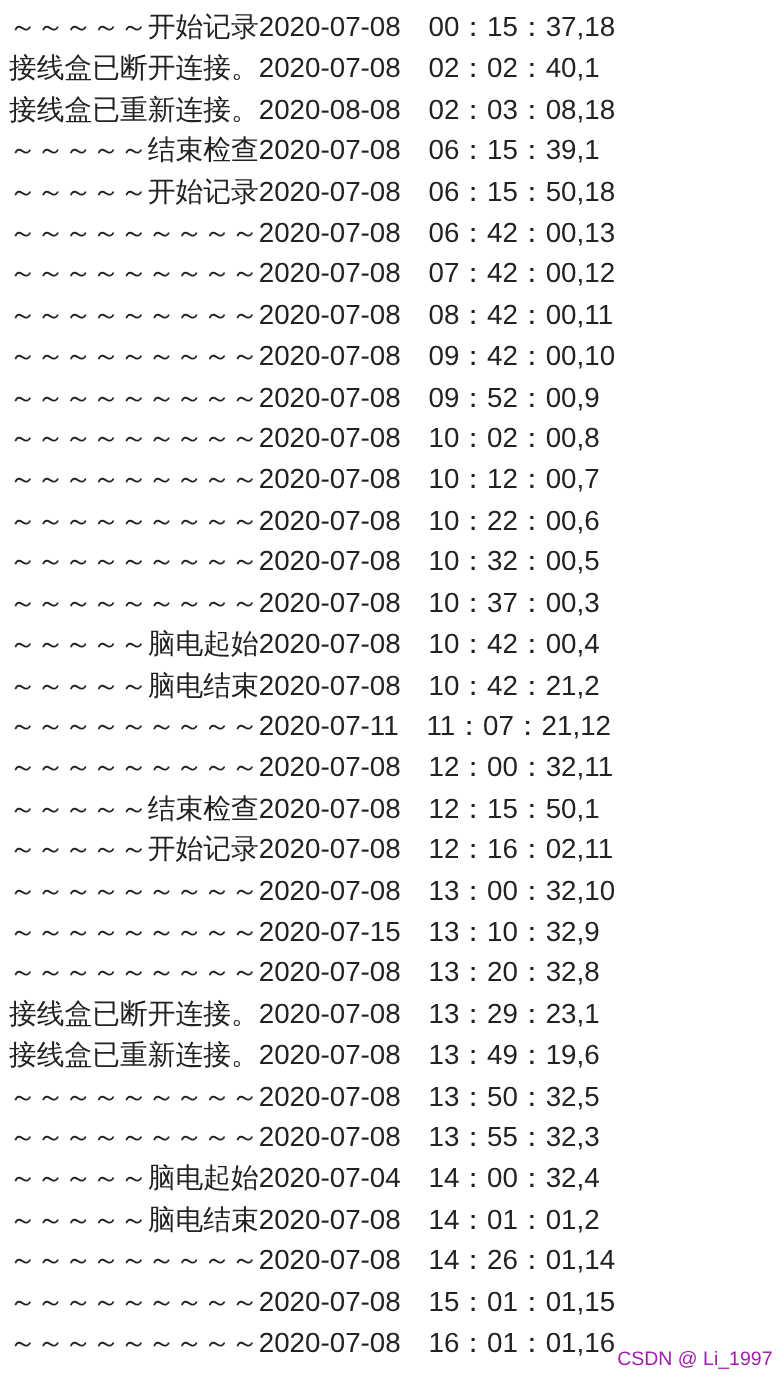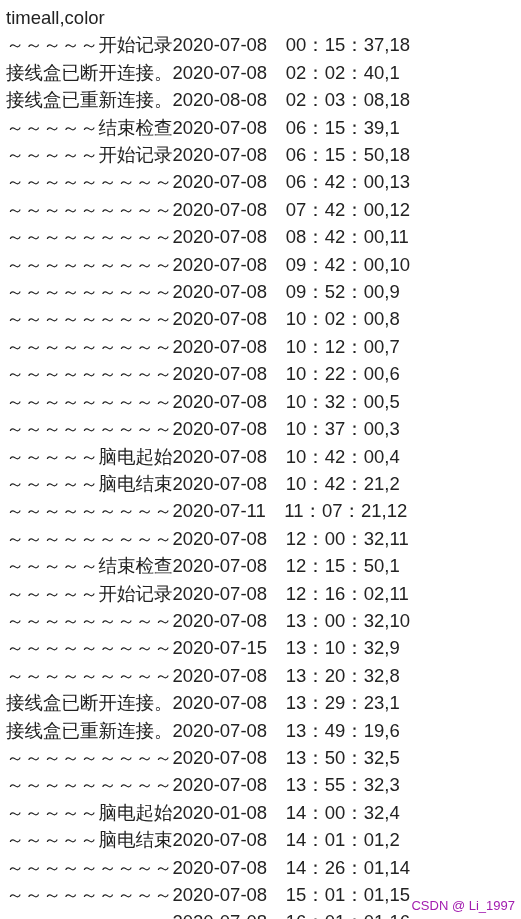--- a/index.html
+++ b/index.html
@@ -34,21 +34,20 @@
     color: #a21caf;
     font-size: 13px;
     font-family: Liberation Sans, sans-serif;
     letter-spacing: 0px;
   }
 </style>
 </head>
 <body>
 
 <div class="page">
-  <div class="header">timeall,color</div>
   <div id="rows-container">
       <div class="row">～～～～～开始记录2020-07-08　00：15：37,18</div>
       <div class="row">接线盒已断开连接。2020-07-08　02：02：40,1</div>
       <div class="row">接线盒已重新连接。2020-08-08　02：03：08,18</div>
       <div class="row">～～～～～结束检查2020-07-08　06：15：39,1</div>
       <div class="row">～～～～～开始记录2020-07-08　06：15：50,18</div>
       <div class="row">～～～～～～～～～2020-07-08　06：42：00,13</div>
       <div class="row">～～～～～～～～～2020-07-08　07：42：00,12</div>
       <div class="row">～～～～～～～～～2020-07-08　08：42：00,11</div>
       <div class="row">～～～～～～～～～2020-07-08　09：42：00,10</div>
@@ -64,21 +63,21 @@
       <div class="row">～～～～～～～～～2020-07-08　12：00：32,11</div>
       <div class="row">～～～～～结束检查2020-07-08　12：15：50,1</div>
       <div class="row">～～～～～开始记录2020-07-08　12：16：02,11</div>
       <div class="row">～～～～～～～～～2020-07-08　13：00：32,10</div>
       <div class="row">～～～～～～～～～2020-07-15　13：10：32,9</div>
       <div class="row">～～～～～～～～～2020-07-08　13：20：32,8</div>
       <div class="row">接线盒已断开连接。2020-07-08　13：29：23,1</div>
       <div class="row">接线盒已重新连接。2020-07-08　13：49：19,6</div>
       <div class="row">～～～～～～～～～2020-07-08　13：50：32,5</div>
       <div class="row">～～～～～～～～～2020-07-08　13：55：32,3</div>
-      <div class="row">～～～～～脑电起始2020-01-08　14：00：32,4</div>
+      <div class="row">～～～～～脑电起始2020-07-04　14：00：32,4</div>
       <div class="row">～～～～～脑电结束2020-07-08　14：01：01,2</div>
       <div class="row">～～～～～～～～～2020-07-08　14：26：01,14</div>
       <div class="row">～～～～～～～～～2020-07-08　15：01：01,15</div>
       <div class="row">～～～～～～～～～2020-07-08　16：01：01,16</div>
     </div>
 </div>
 
 <div class="watermark">CSDN @ Li_1997</div>
 
 </body></html>

